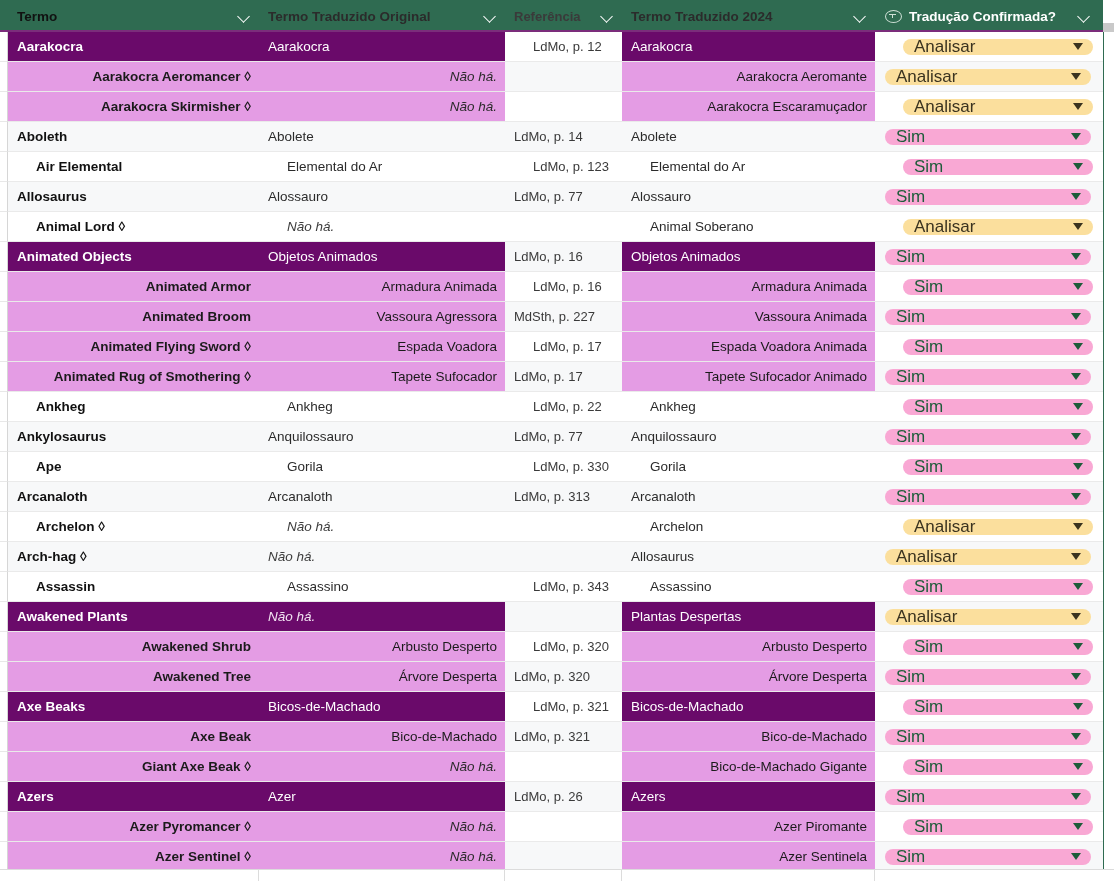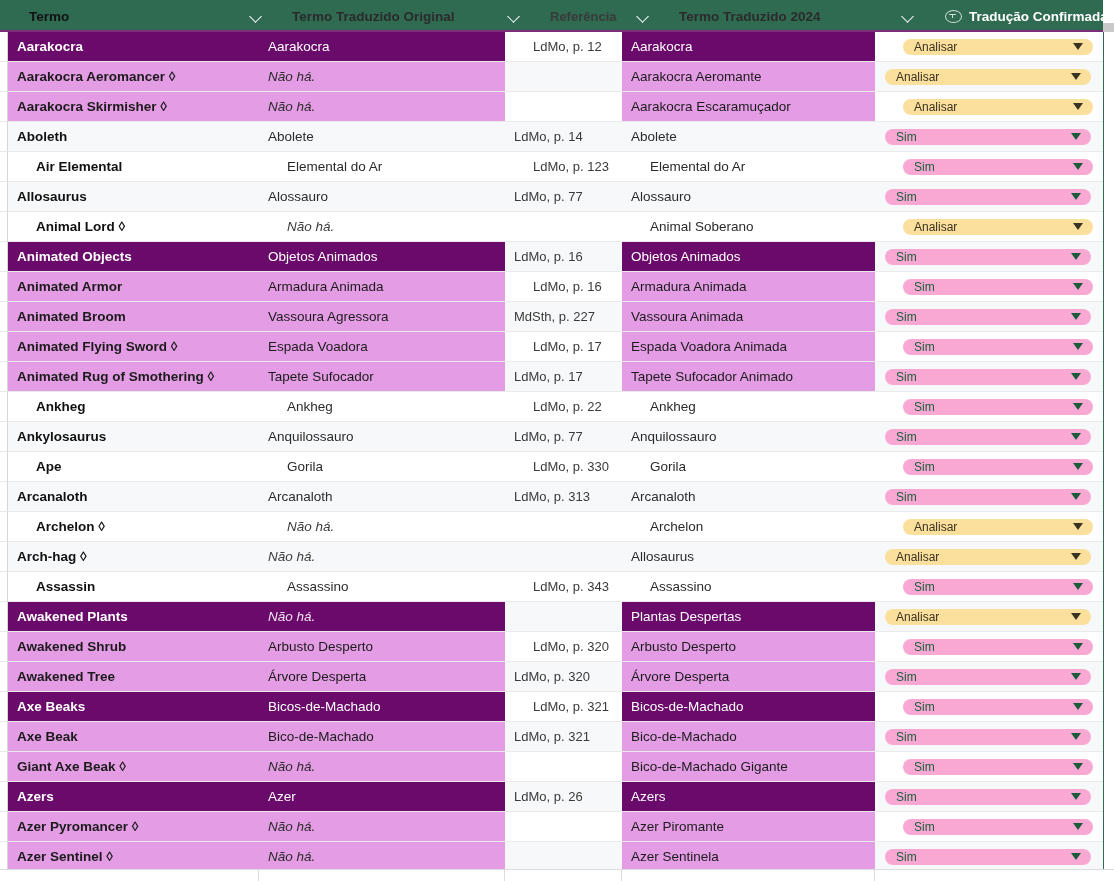--- a/index.html
+++ b/index.html
@@ -16,21 +16,20 @@
   }
 
   
   .hdr-row {
     display: flex;
     height: 32px;
     background: #2f6b51;
     border-bottom: 2px solid #7b2d7b;
     position: relative;
     z-index: 5;
-    gap: 12px;
   }
   .gutter-hdr {
     width: 8px; flex: 0 0 8px;
     background: #2f6b51;
     border-right: 1px solid #2f6b51;
   }
   .hdr-cell {
     display: flex;
     align-items: center;
     height: 32px;
@@ -118,35 +117,35 @@
   .c-2024  { width: 253px; flex: 0 0 253px; color: #2b2b2b; }
   .c-conf  { width: 228px; flex: 0 0 228px;
              justify-content: flex-start; padding: 0 10px 0 10px; }
   .edge    { width: 11px; flex: 0 0 11px; background: #ffffff;
              border-left: 1px solid #2f6b51; }
 
   
   .t-white    { background: #ffffff; padding-left: 28px; }
   .t-alt      { background: #f7f8f9; }
   .t-dark     { background: #6a0a6a; color: #ffffff !important; }
-  .t-light    { background: #e49ce4; color: #1b1b1b !important; }
+  .t-light    { background: #e49ce4; color: #1b1b1b !important; justify-content: flex-end; }
 
   .notext { font-style: italic; color: #3c3c3c; }
   .t-dark .notext { color: #f2e4f2; }
   .t-light .notext { color: #2b2b2b; }
 
   
   .chip {
     height: 16px;
     width: 206px;
     border-radius: 11px;
     display: flex;
     align-items: center;
     padding: 0 10px 0 11px;
-    font-size: 12px;
+    font-size: 17px;
   }
   .chip .lbl { flex: 1 1 auto; }
   .chip .tri {
     flex: 0 0 auto;
     width: 0; height: 0;
     border-left: 5.5px solid transparent;
     border-right: 5.5px solid transparent;
     border-top: 7px solid currentColor;
   }
   .chip-sim      { background: #f9a8d4; color: #1d5c3a; }

